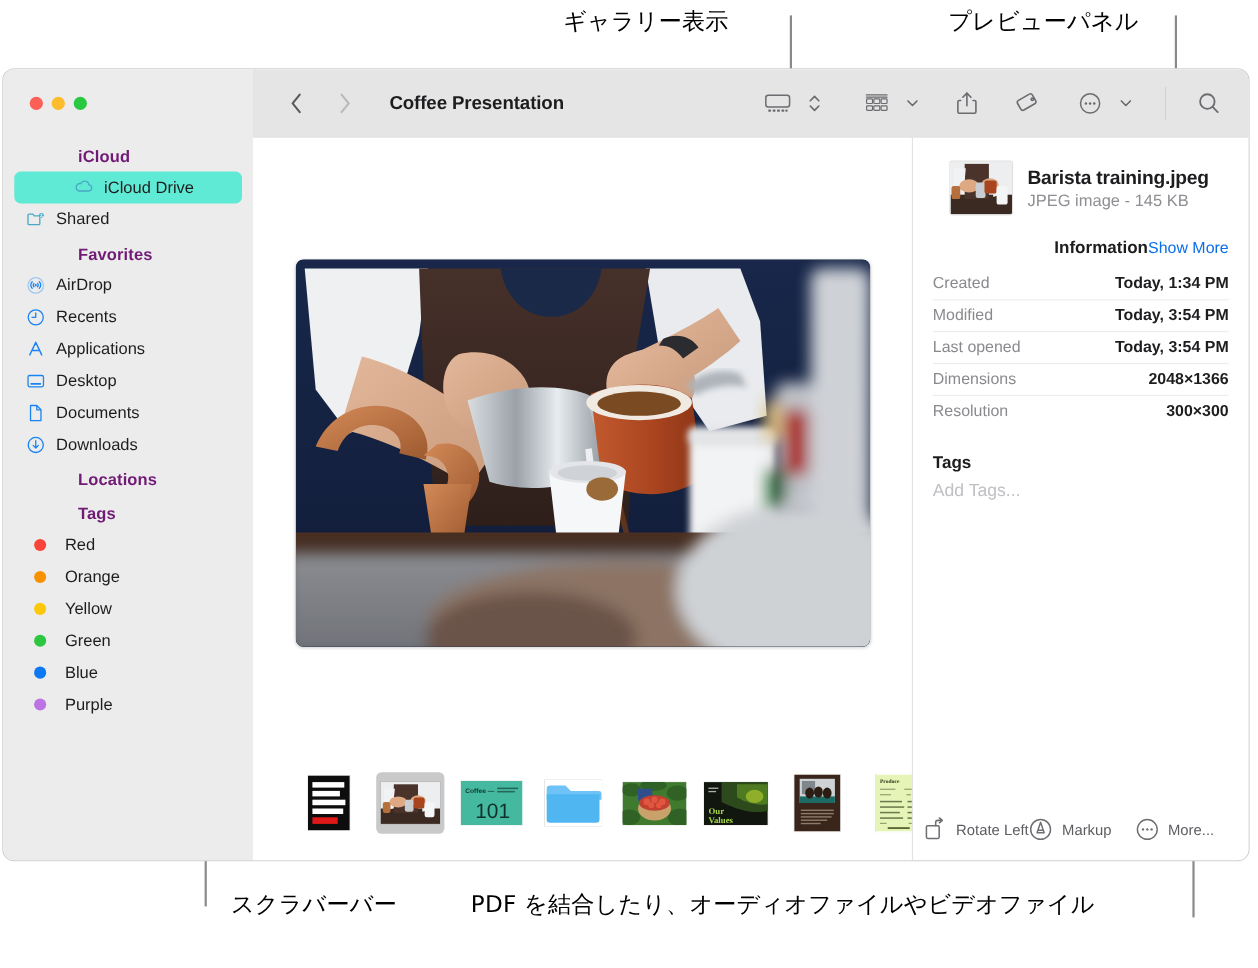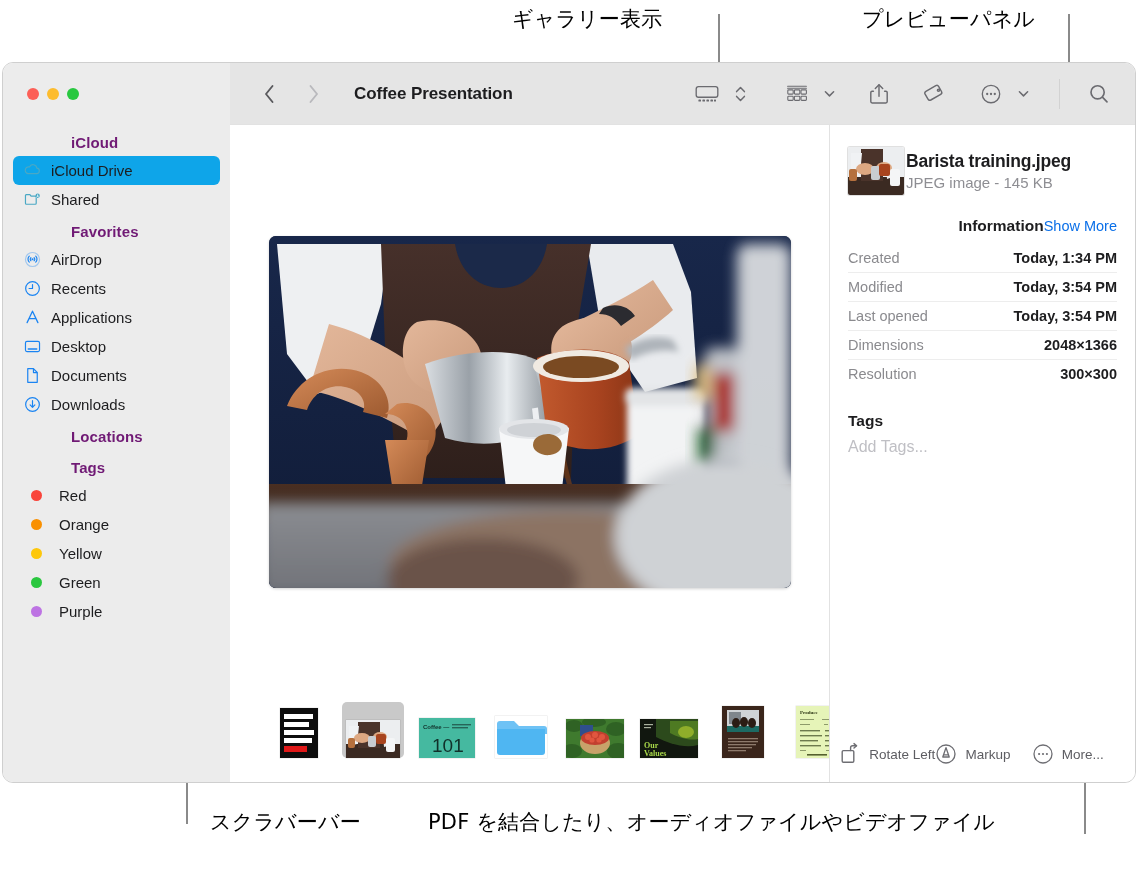--- a/index.html
+++ b/index.html
@@ -68,21 +68,21 @@
   .sb-item {
     display: flex; align-items: center;
     height: 29px;
     margin: 0 10px;
     padding: 0 0 0 10px;
     border-radius: 6px;
     font-size: 15px;
     color: #1d1d1f;
     gap: 9px;
   }
-  .sb-item.selected { background: #0ea5e9; }
+  .sb-item.selected { background: #5eead4; justify-content: center; }
   .sb-icon {
     width: 19px; height: 19px;
     display: flex; align-items: center; justify-content: center;
     flex: 0 0 19px;
   }
   .sb-icon svg { display: block; }
   .sb-label { line-height: 1; }
   .tag-dot { width: 11px; height: 11px; border-radius: 50%; display: block; }
   .sb-item.tag { gap: 13px; padding-left: 14px; }
 
@@ -165,42 +165,43 @@
     height: 96px;
     flex: 0 0 96px;
     display: flex;
     align-items: center;
     gap: 12px;
     padding: 0 14px 8px 38px;
     background: #ffffff;
   }
   .thumb-wrap {
     width: 62px; height: 56px;
-    display: flex; align-items: flex-end; justify-content: center;
+    display: flex; align-items: center; justify-content: center;
     border-radius: 5px;
     flex: 0 0 62px;
   }
   .thumb-wrap.selected { background: #c9c9c9; }
   .thumb {
     display: block;
     box-shadow: 0 0 0 0.5px rgba(0,0,0,0.10);
   }
   .thumb svg { display: block; }
 
   
   #info-panel {
     width: 306px; flex: 0 0 306px;
     border-left: 1px solid #e2e2e2;
     background: #ffffff;
     display: flex; flex-direction: column;
     padding: 0;
   }
   #file-head {
-    display: flex; align-items: center; gap: 2px;
+    display: flex; align-items: center; gap: 14px;
     padding: 22px 20px 0 18px;
+    justify-content: center;
   }
   #file-thumb {
     width: 56px; height: 48px;
     border-radius: 2px; overflow: hidden;
     box-shadow: 0 0 0 1px rgba(0,0,0,0.12);
     flex: 0 0 56px;
   }
   #file-thumb svg { display: block; width: 100%; height: 100%; }
   #file-name {
     font-size: 17.5px; font-weight: bold; color: #1d1d1f;
@@ -379,20 +380,26 @@
           <span class="sb-icon">
             <span class="tag-dot" style="background:#fdc70b"></span>
           </span>
           <span class="sb-label">Yellow</span>
         </div>
         <div class="sb-item tag">
           <span class="sb-icon">
             <span class="tag-dot" style="background:#2ac73f"></span>
           </span>
           <span class="sb-label">Green</span>
+        </div>
+        <div class="sb-item tag">
+          <span class="sb-icon">
+            <span class="tag-dot" style="background:#0c79f2"></span>
+          </span>
+          <span class="sb-label">Blue</span>
         </div>
         <div class="sb-item tag">
           <span class="sb-icon">
             <span class="tag-dot" style="background:#bd73e3"></span>
           </span>
           <span class="sb-label">Purple</span>
         </div>
 
       </div>
     </div>

